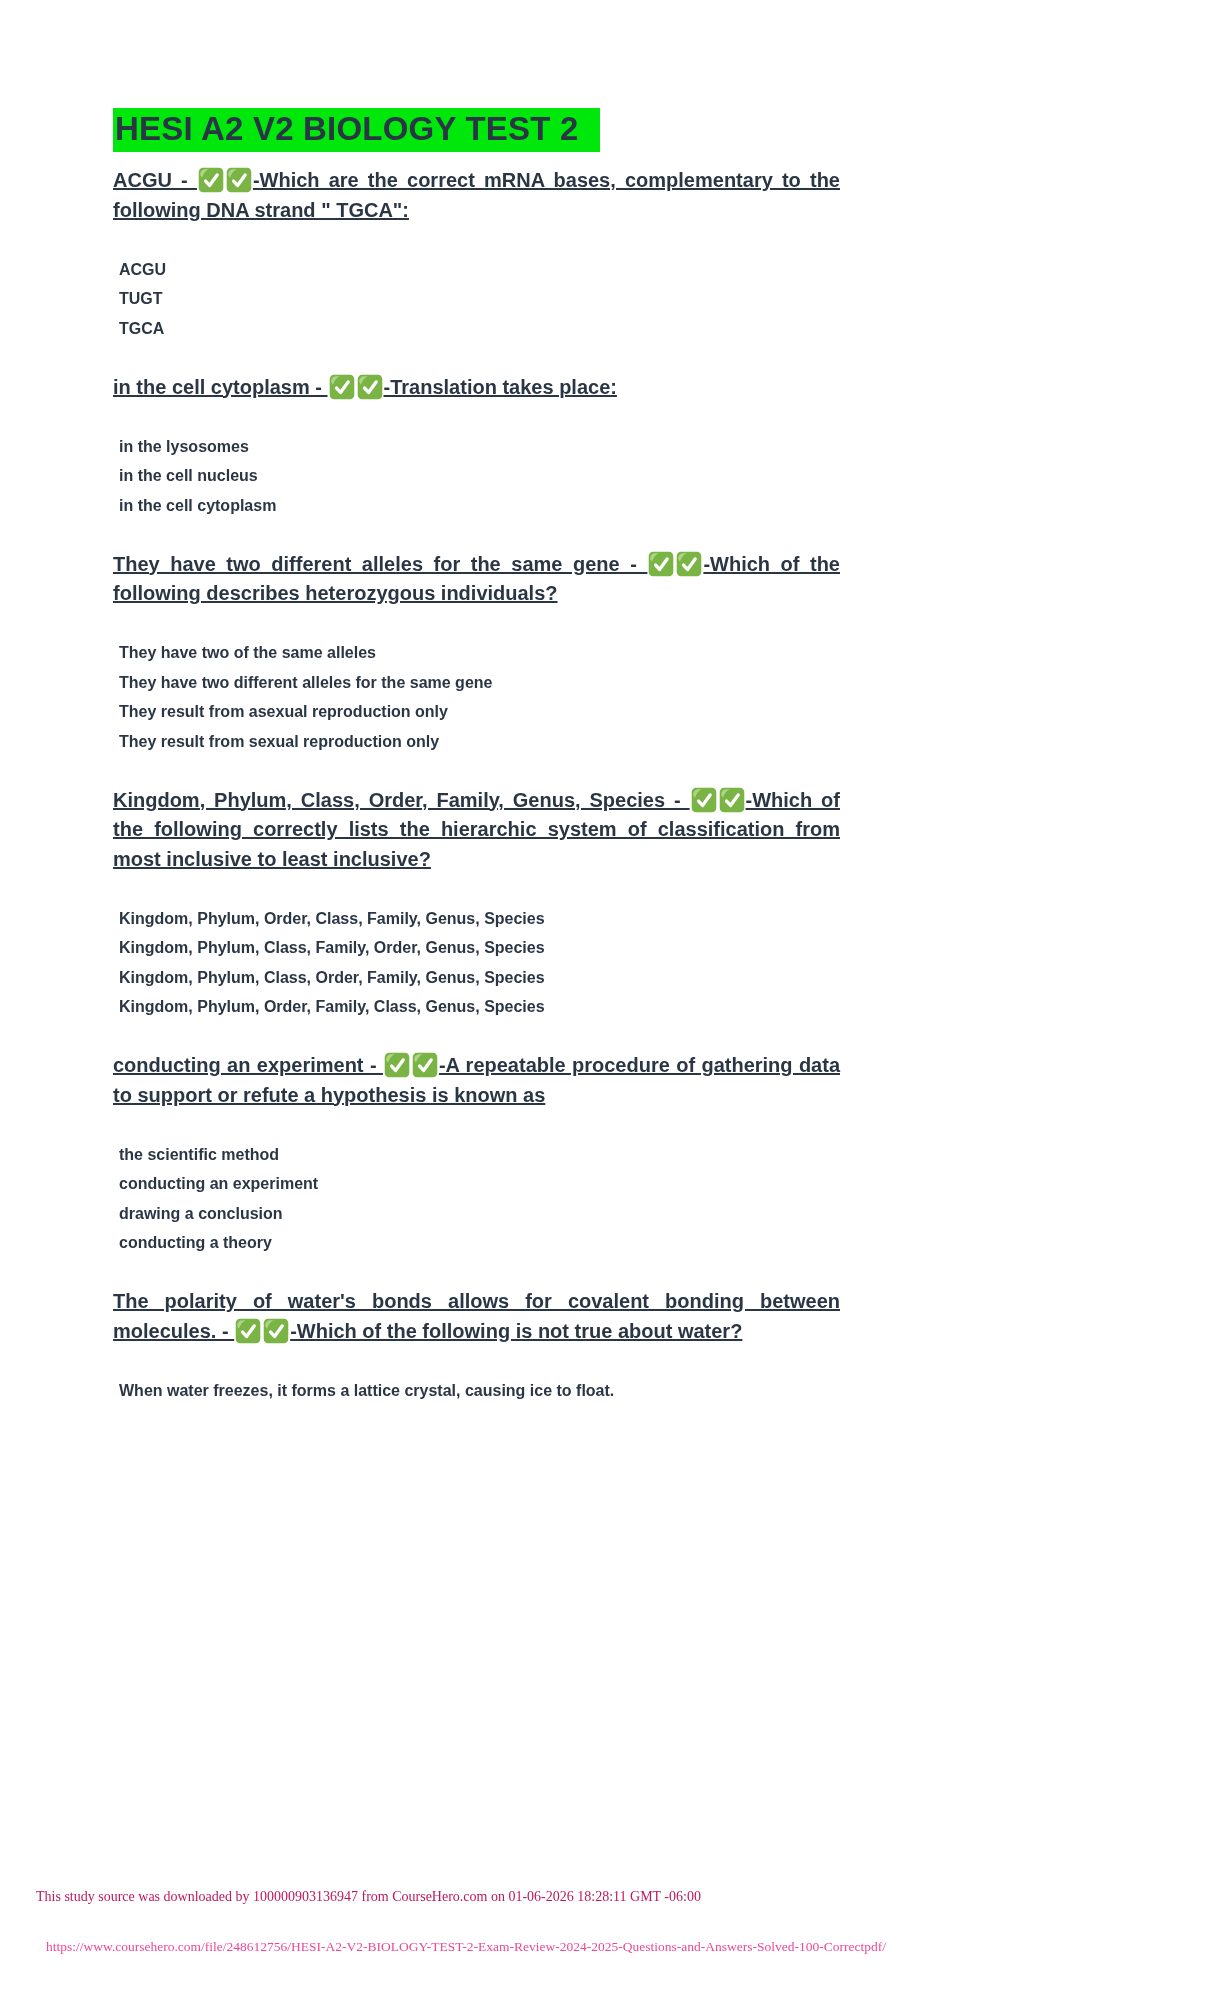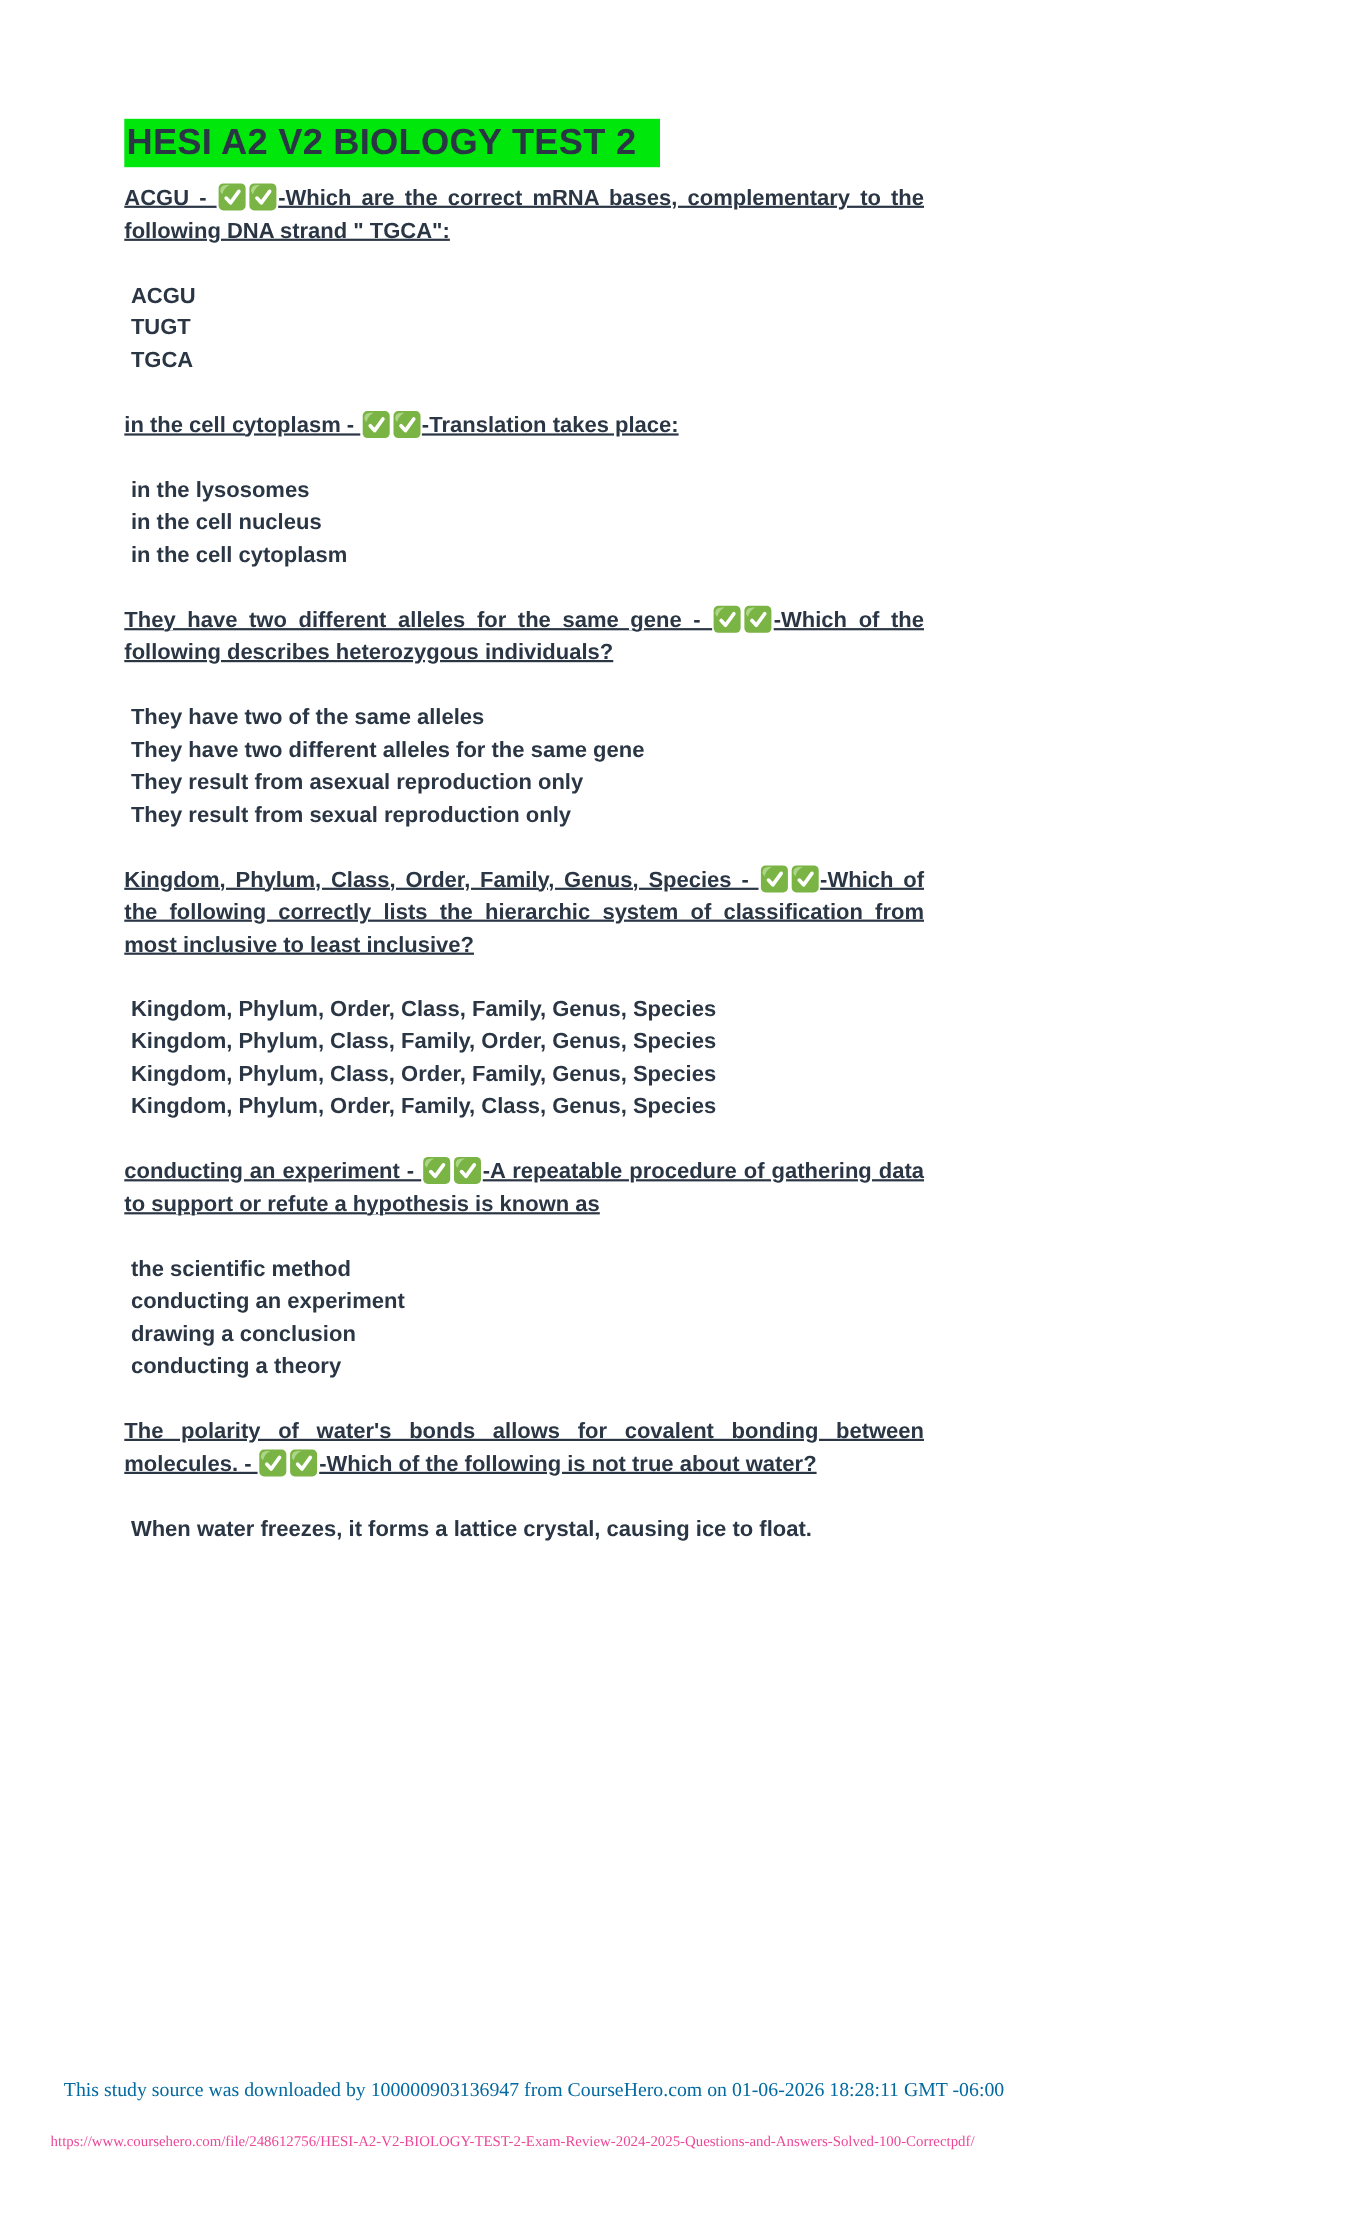--- a/index.html
+++ b/index.html
@@ -39,38 +39,38 @@
     text-align: justify;
     margin: 0;
     text-decoration: underline;
   }
   .opts {
     list-style: none;
     margin: 29.5px 0 29.5px 0;
     padding: 0 0 0 6px;
   }
   .opt {
-    font-size: 20px;
+    font-size: 16px;
     line-height: 29.5px;
     white-space: nowrap;
   }
   .chk {
     display: inline-block;
     width: 26px;
     height: 26px;
     vertical-align: -6px;
     margin: 0 1px;
   }
   .footer-note {
     position: absolute;
-    left: 58px;
+    left: 36px;
     top: 1889px;
     font-family: "Liberation Serif", serif;
-    font-size: 18px;
-    color: #0369a1;
+    font-size: 14px;
+    color: #be185d;
     white-space: nowrap;
   }
   .footer-url {
     position: absolute;
     left: 46px;
     top: 1939px;
     font-family: "Liberation Serif", serif;
     font-size: 13.5px;
     color: #ec4899;
     text-decoration: none;

